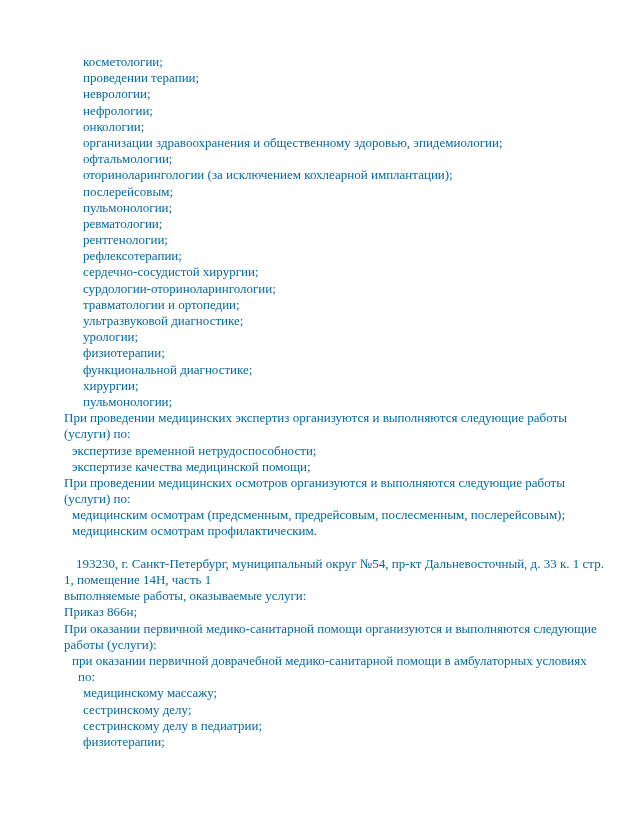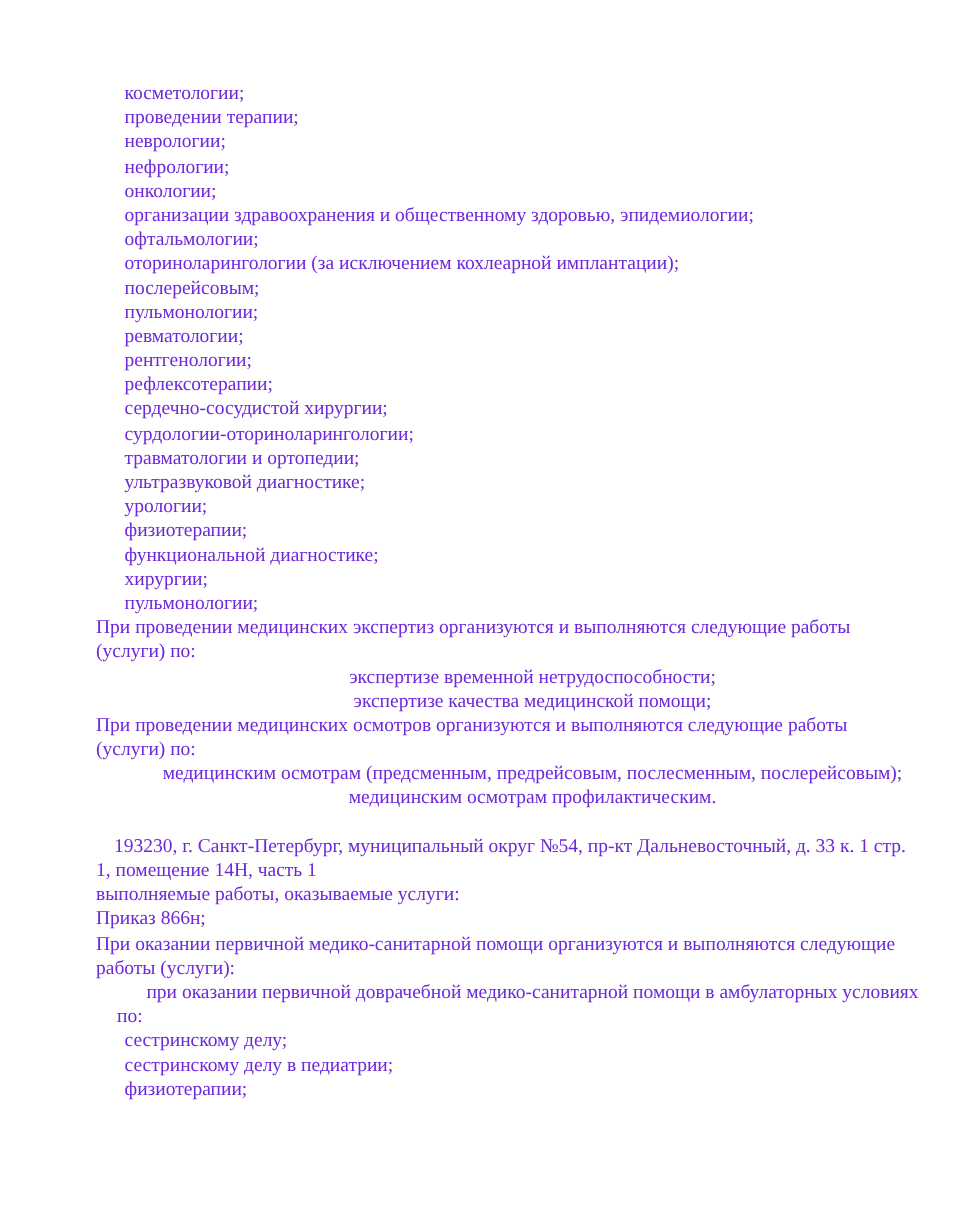--- a/index.html
+++ b/index.html
@@ -8,35 +8,35 @@
     background: #ffffff;
   }
   .page {
     position: relative;
     width: 638px;
     height: 813px;
     background: #ffffff;
     overflow: hidden;
     font-family: "Liberation Serif", "DejaVu Serif", serif;
     font-size: 13px;
-    color: #6d28d9;
+    color: #0369a1;
   }
   .doc-text {
     position: absolute;
     top: 54px;
     left: 64px;
     right: 0;
   }
   .line {
     height: 16.2px;
     line-height: 16.2px;
     white-space: nowrap;
   }
   .line.para { padding-left: 0; }
-  .line.sub  { padding-left: 8px; text-align: center; }
+  .line.sub  { padding-left: 8px; }
   .line.item { padding-left: 19px; }
   .line.addr { padding-left: 12px; font-family: Liberation Serif, serif; }
   .line.cont { padding-left: 14px; }
   .line.blank { padding-left: 0; }
 </style>
 </head>
 <body>
 
 <div class="page">
   <div class="doc-text" id="doc-lines">
@@ -72,17 +72,18 @@
       <div class="line sub">медицинским осмотрам профилактическим.</div>
       <div class="line blank">&nbsp;</div>
       <div class="line addr">193230, г. Санкт-Петербург, муниципальный округ №54, пр-кт Дальневосточный, д. 33 к. 1 стр.</div>
       <div class="line para">1, помещение 14Н, часть 1</div>
       <div class="line para">выполняемые работы, оказываемые услуги:</div>
       <div class="line para">Приказ 866н;</div>
       <div class="line para">При оказании первичной медико-санитарной помощи организуются и выполняются следующие</div>
       <div class="line para">работы (услуги):</div>
       <div class="line sub">при оказании первичной доврачебной медико-санитарной помощи в амбулаторных условиях</div>
       <div class="line cont">по:</div>
+      <div class="line item">медицинскому массажу;</div>
       <div class="line item">сестринскому делу;</div>
       <div class="line item">сестринскому делу в педиатрии;</div>
       <div class="line item">физиотерапии;</div>
     </div>
 </div>
 
 </body></html>

